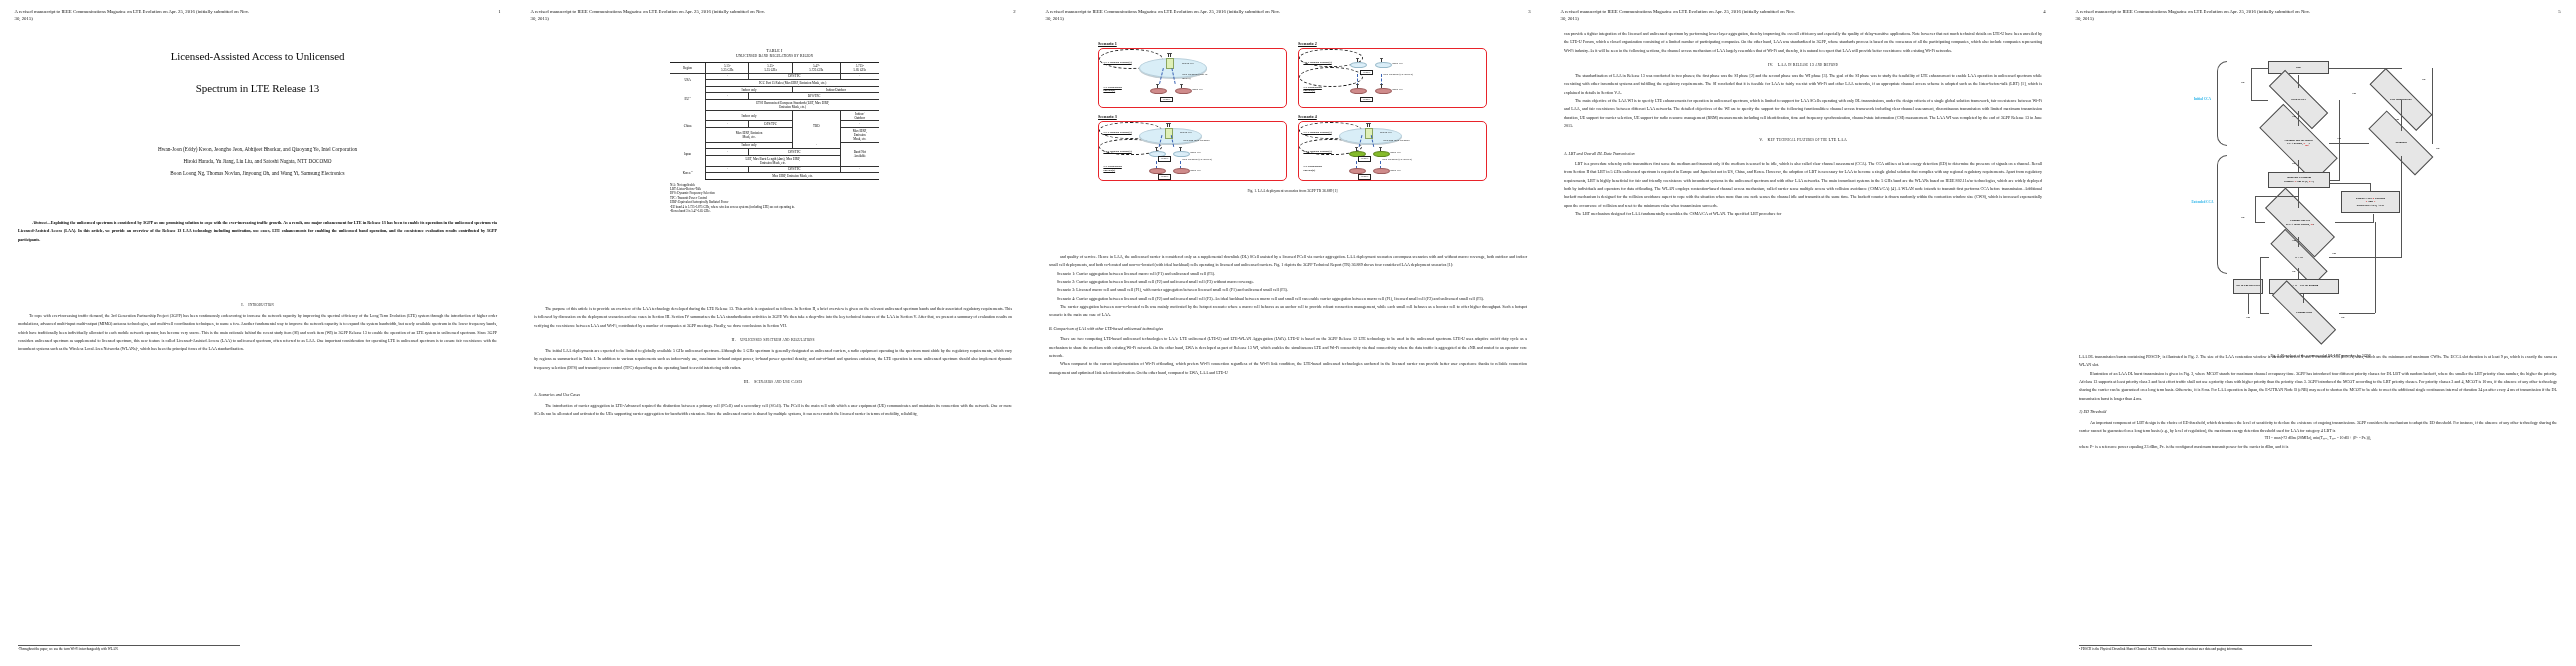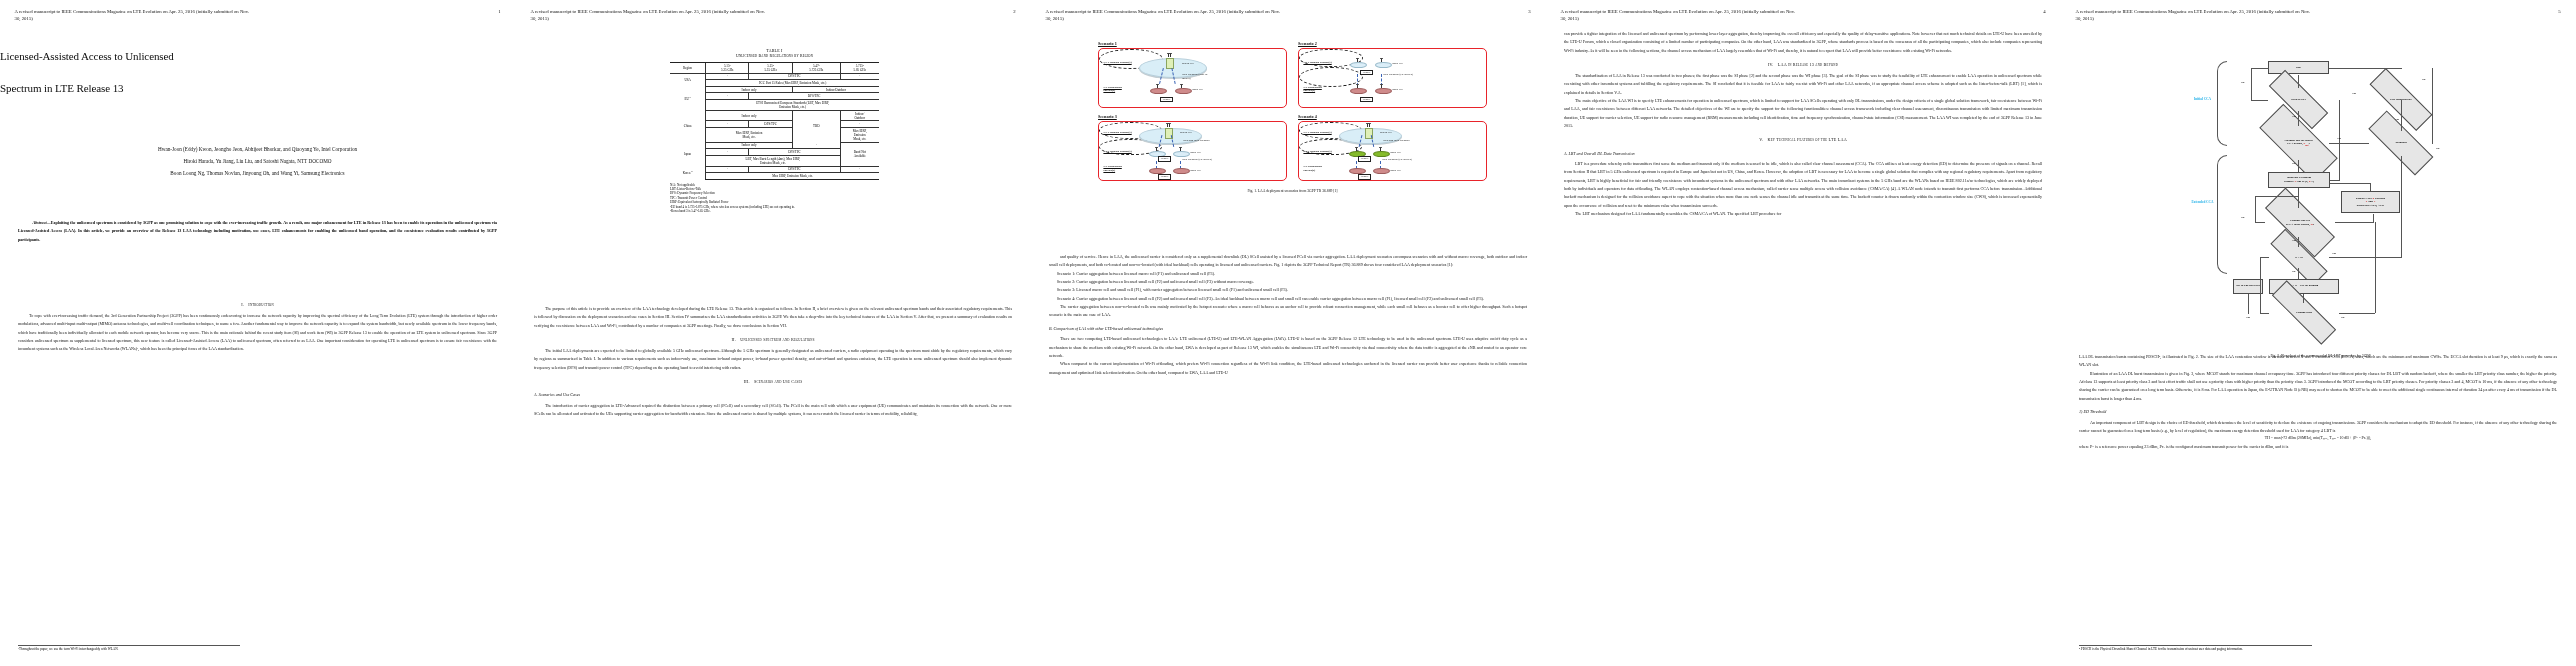--- a/index.html
+++ b/index.html
@@ -5,21 +5,21 @@
   html,body{margin:0;padding:0;background:#ffffff;}
   body{width:2576px;height:667px;font-family:"Liberation Serif",serif;color:#000;}
   .viewer{position:relative;width:2576px;height:667px;display:flex;}
   .page{position:relative;width:515px;height:667px;background:#fff;box-sizing:border-box;padding:0;overflow:hidden;}
   .page + .page{border-left:0.6px solid #ffffff;}
 
   .runhead{position:absolute;top:9px;left:14.5px;right:12.2px;font-size:4.8px;line-height:1.45;color:#111;}
   .runhead .pnum{position:absolute;right:2.2px;top:0;font-size:4.8px;}
   .runhead .l2{display:block;}
 
-  .title{position:absolute;left:0;right:0;text-align:left;font-size:11px;line-height:1.05;color:#0b0b0b;letter-spacing:-0.1px;}
+  .title{position:absolute;left:0;right:0;text-align:center;font-size:11px;line-height:1.05;color:#0b0b0b;letter-spacing:-0.1px;}
   .title.t1{top:51px;}
   .title.t2{top:83px;}
 
   .authors{position:absolute;left:0;right:0;text-align:center;font-size:5.2px;line-height:1.9;color:#111;}
   .authors.a1{top:145px;}
   .authors.a2{top:157px;}
   .authors.a3{top:169px;}
 
   .abs{position:absolute;left:18px;right:18px;top:219px;font-size:4.1px;line-height:2.02;text-align:justify;font-weight:bold;}
   .abs .lead{font-style:italic;font-weight:bold;}

